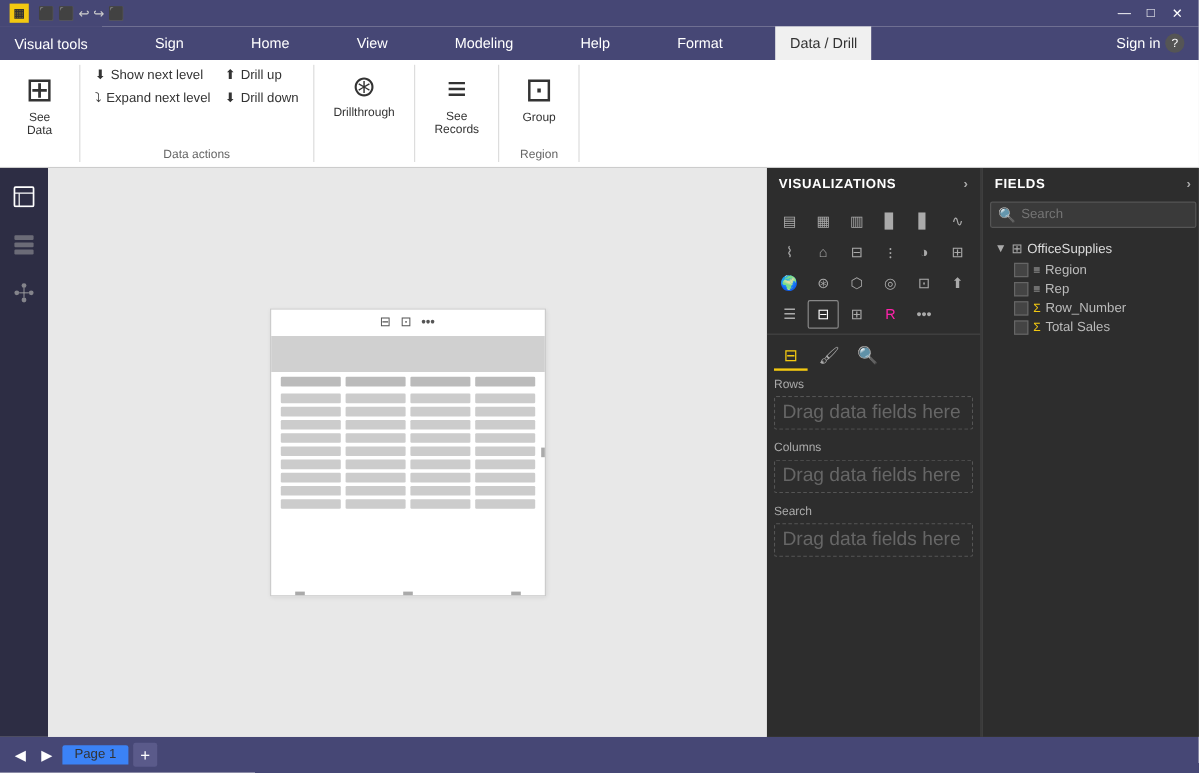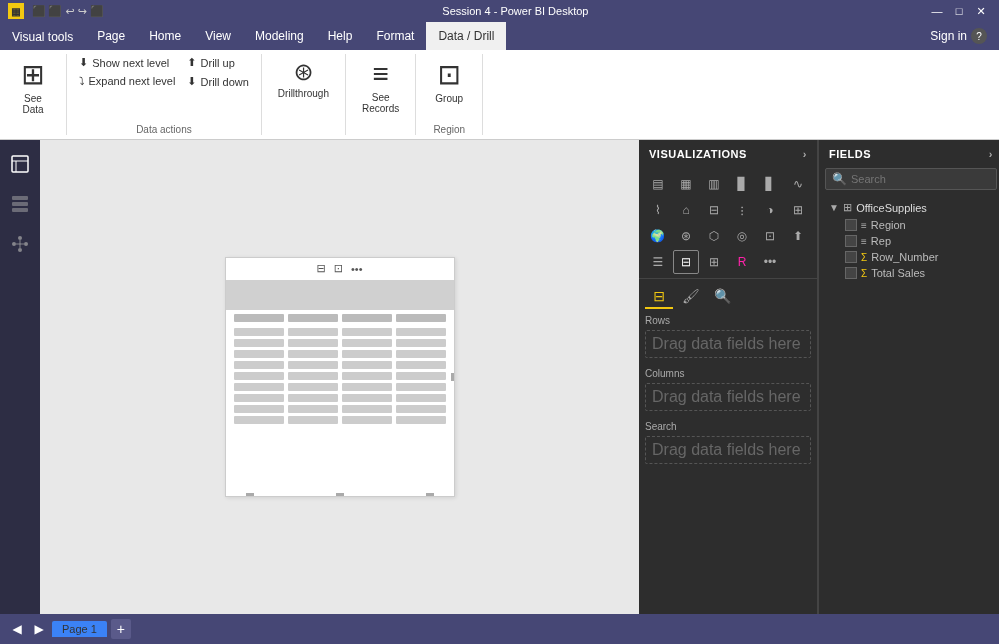--- a/index.html
+++ b/index.html
@@ -27,20 +27,21 @@
       font-size: 11px;
       display: flex; align-items: center; justify-content: center;
     }
 
     
     #menu-bar {
       height: 28px;
       background: #464775;
       display: flex;
       align-items: stretch;
+      gap: 32px;
     }
     .menu-item {
       padding: 0 12px;
       color: white;
       font-size: 12px;
       display: flex;
       align-items: center;
       cursor: pointer;
       white-space: nowrap;
     }
@@ -395,34 +396,33 @@
     }
   </style>
 </head>
 <body>
 
 <div id="title-bar">
   <div style="display:flex;align-items:center;gap:4px;">
     <div class="app-icon">▦</div>
     <span style="color:#ccc;font-size:11px;">⬛ ⬛ ↩ ↪ ⬛</span>
   </div>
-  <div class="title">Session 4 - Power BI Desktop</div>
   <div class="win-controls">
     <button class="win-btn">—</button>
     <button class="win-btn">□</button>
     <button class="win-btn close">✕</button>
   </div>
 </div>
 
 <div id="menu-bar">
   <div class="menu-item ribbon-tab highlight">
     <span>Visual tools</span>
   </div>
   <div class="menu-item">
-    <span>Page</span>
+    <span>Sign</span>
   </div>
   <div class="menu-item">
     <span>Home</span>
   </div>
   <div class="menu-item">
     <span>View</span>
   </div>
   <div class="menu-item">
     <span>Modeling</span>
   </div>

